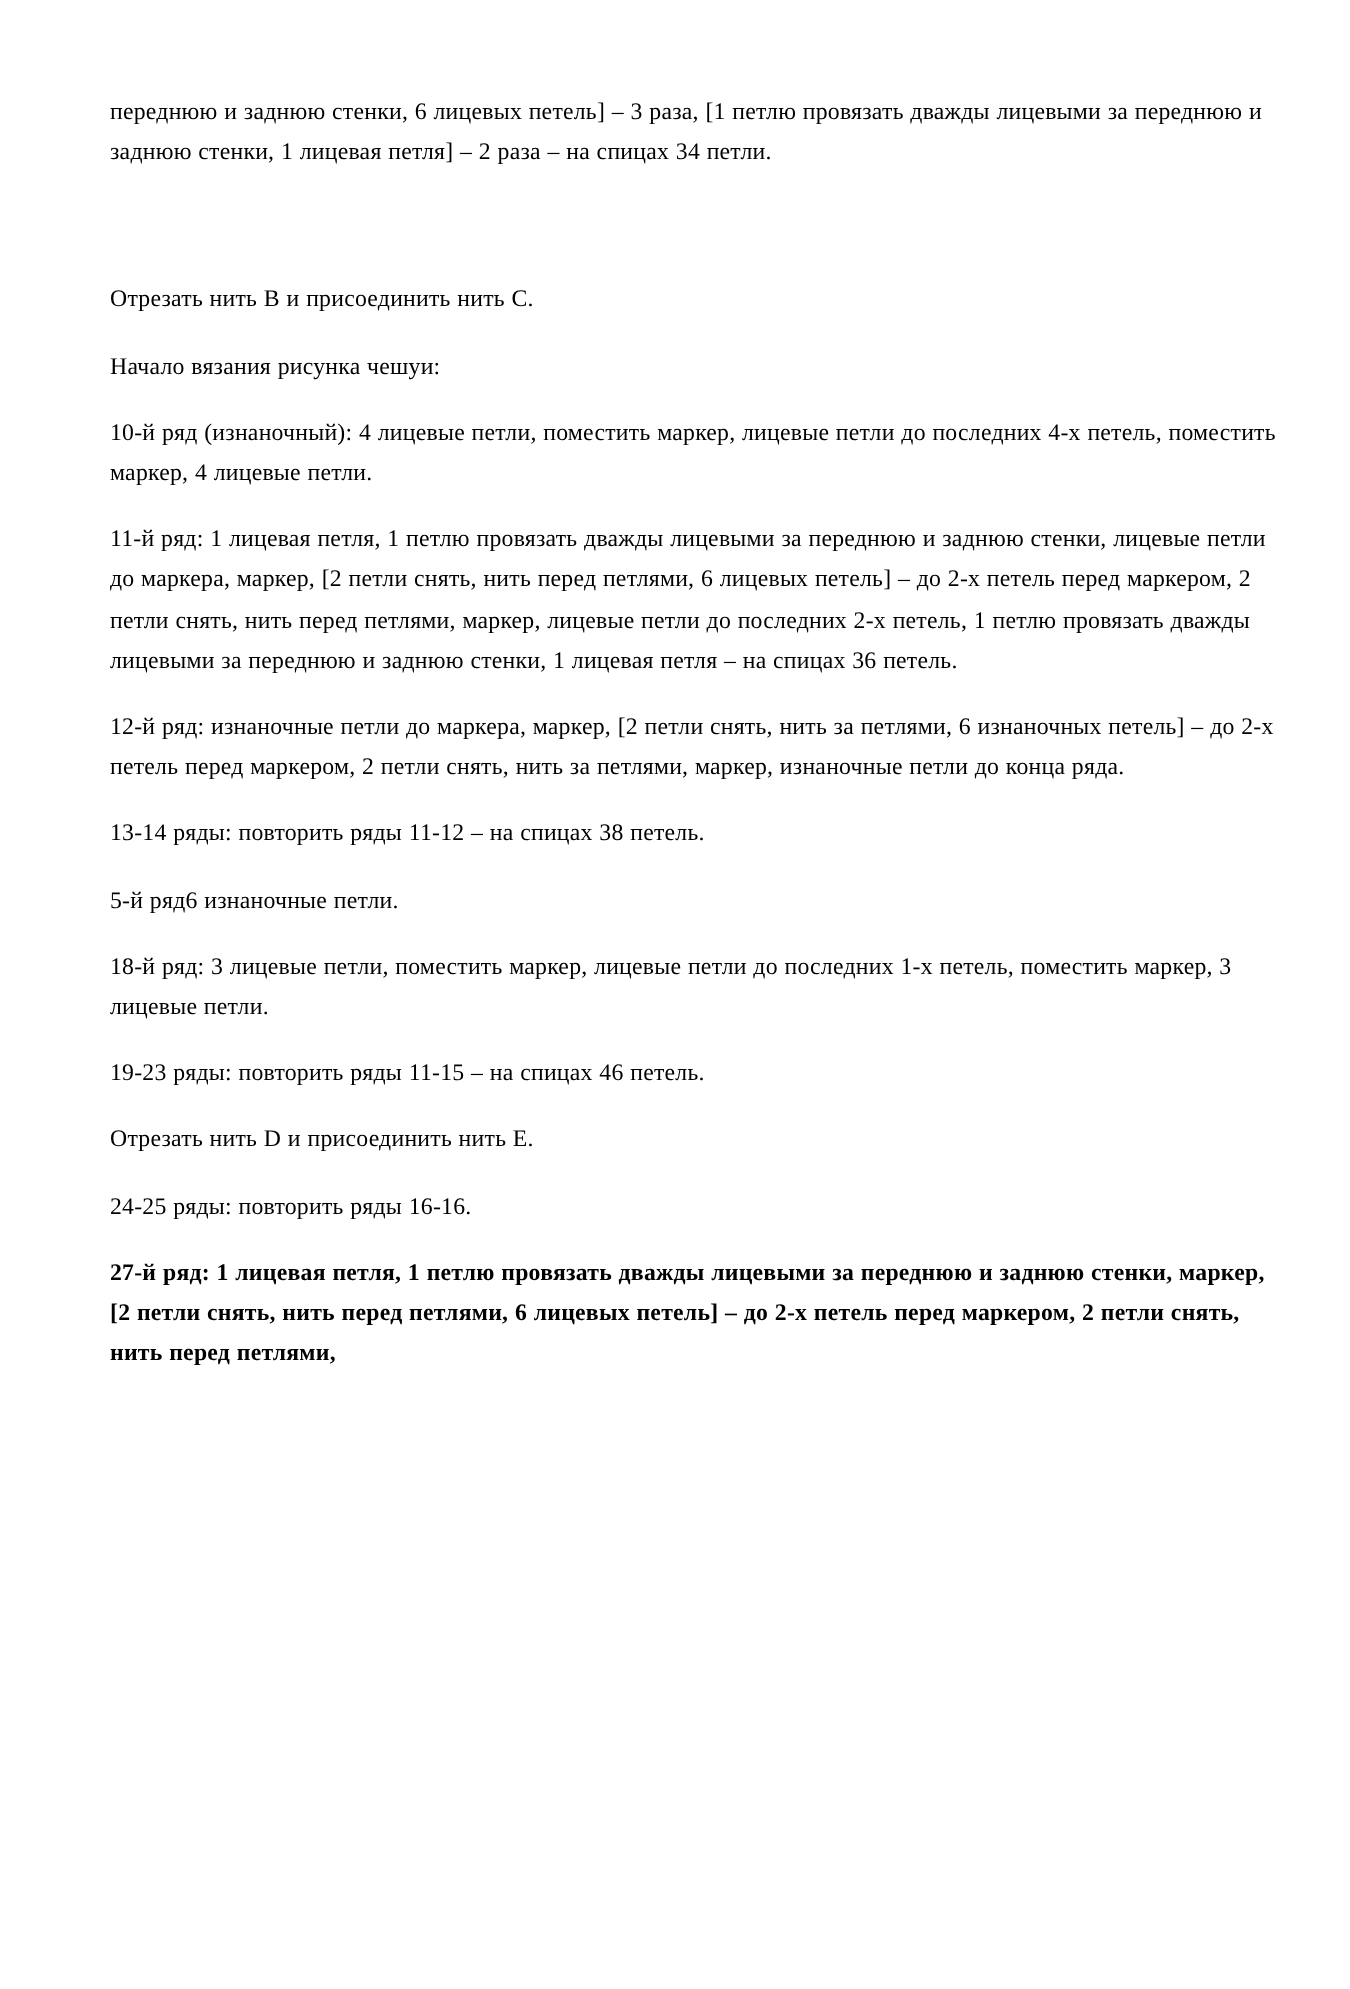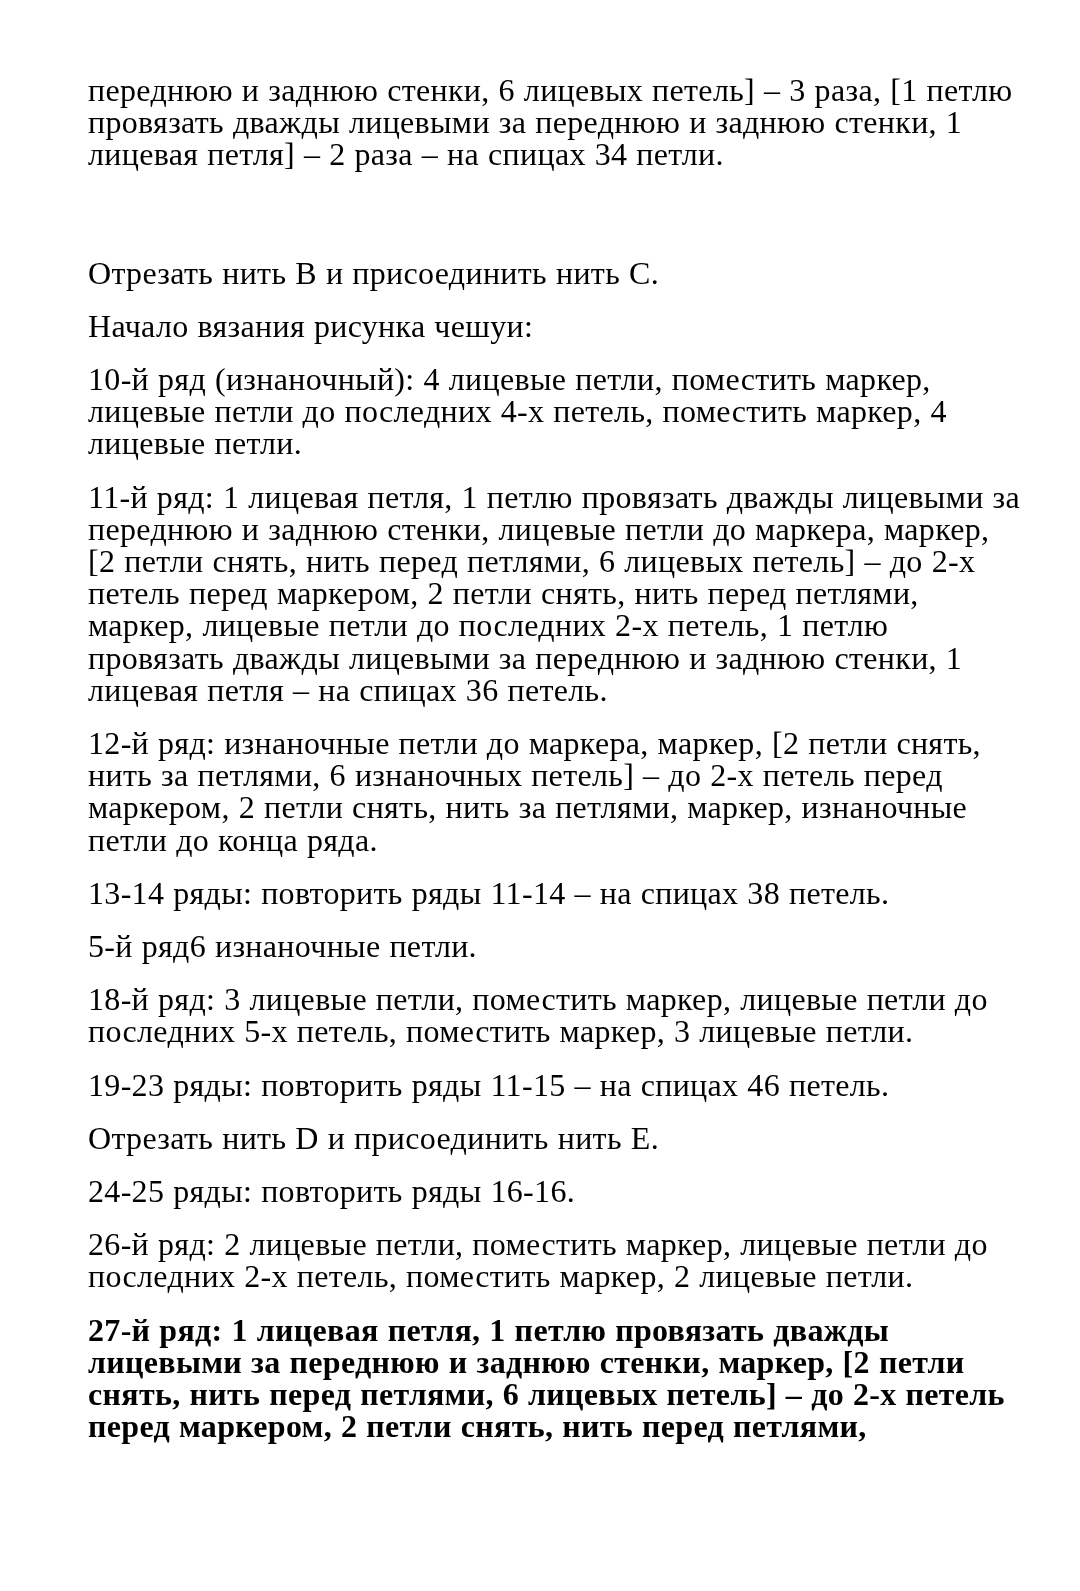--- a/index.html
+++ b/index.html
@@ -24,21 +24,21 @@
     box-sizing: border-box;
   }
   .text-column {
     position: absolute;
     left: 88px;
     top: 74px;
     width: 934px;
   }
   .para {
     margin: 0 0 21px 0;
-    font-size: 32px;
+    font-size: 19px;
     line-height: 32.2px;
     text-align: left;
     letter-spacing: 0.01em;
     word-spacing: 0.02em;
     color: #000000;
     white-space: normal;
   }
   .para:last-child {
     margin-bottom: 0;
     font-weight: bold;
@@ -52,22 +52,21 @@
 <body>
 
 <div class="page">
   <div class="text-column" id="text-column">
       <p class="para gap-after">переднюю и заднюю стенки, 6 лицевых петель] – 3 раза, [1 петлю провязать дважды лицевыми за переднюю и заднюю стенки, 1 лицевая петля] – 2 раза – на спицах 34 петли.</p>
       <p class="para">Отрезать нить B и присоединить нить C.</p>
       <p class="para">Начало вязания рисунка чешуи:</p>
       <p class="para">10-й ряд (изнаночный): 4 лицевые петли, поместить маркер, лицевые петли до последних 4-х петель, поместить маркер, 4 лицевые петли.</p>
       <p class="para">11-й ряд: 1 лицевая петля, 1 петлю провязать дважды лицевыми за переднюю и заднюю стенки, лицевые петли до маркера, маркер, [2 петли снять, нить перед петлями, 6 лицевых петель] – до 2-х петель перед маркером, 2 петли снять, нить перед петлями, маркер, лицевые петли до последних 2-х петель, 1 петлю провязать дважды лицевыми за переднюю и заднюю стенки, 1 лицевая петля – на спицах 36 петель.</p>
       <p class="para">12-й ряд: изнаночные петли до маркера, маркер, [2 петли снять, нить за петлями, 6 изнаночных петель] – до 2-х петель перед маркером, 2 петли снять, нить за петлями, маркер, изнаночные петли до конца ряда.</p>
-      <p class="para">13-14 ряды: повторить ряды 11-14 – на спицах 38 петель.</p>
+      <p class="para">13-14 ряды: повторить ряды 11-12 – на спицах 38 петель.</p>
       <p class="para">5-й ряд6 изнаночные петли.</p>
-      <p class="para">18-й ряд: 3 лицевые петли, поместить маркер, лицевые петли до последних 5-х петель, поместить маркер, 3 лицевые петли.</p>
+      <p class="para">18-й ряд: 3 лицевые петли, поместить маркер, лицевые петли до последних 1-х петель, поместить маркер, 3 лицевые петли.</p>
       <p class="para">19-23 ряды: повторить ряды 11-15 – на спицах 46 петель.</p>
       <p class="para">Отрезать нить D и присоединить нить E.</p>
       <p class="para">24-25 ряды: повторить ряды 16-16.</p>
-      <p class="para">26-й ряд: 2 лицевые петли, поместить маркер, лицевые петли до последних 2-х петель, поместить маркер, 2 лицевые петли.</p>
       <p class="para">27-й ряд: 1 лицевая петля, 1 петлю провязать дважды лицевыми за переднюю и заднюю стенки, маркер, [2 петли снять, нить перед петлями, 6 лицевых петель] – до 2-х петель перед маркером, 2 петли снять, нить перед петлями,</p>
     </div>
 </div>
 
 </body></html>

